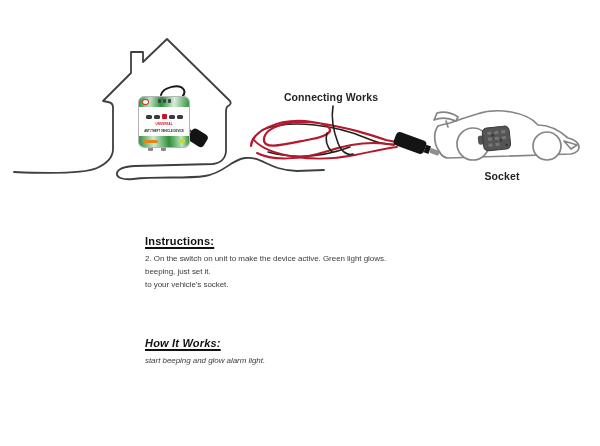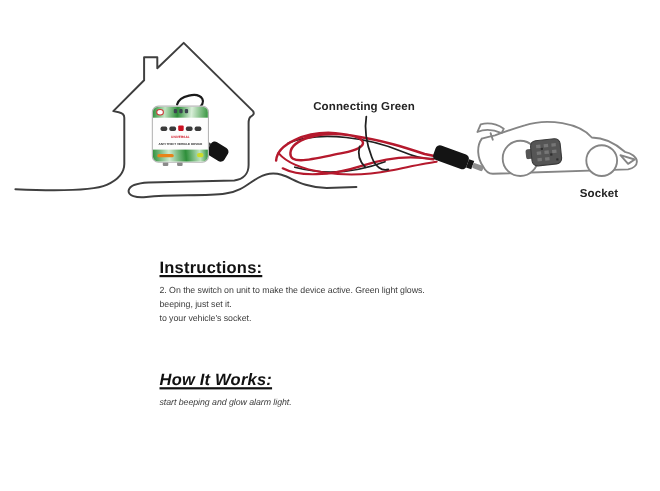--- a/index.html
+++ b/index.html
@@ -33,27 +33,27 @@
   .brand-mark { position:absolute; left:4px; bottom:4px; width:15px; height:3px; background:#e8831a; border-radius:2px; }
   .band-dot { position:absolute; right:4px; bottom:4px; width:6px; height:4px; background:#cbdb2a; border-radius:2px; }
   .stub { position:absolute; width:5px; height:4px; background:#8a8a8a; border-radius:1px; z-index:1; }
   .stub1 { left:148px; top:147px; } .stub2 { left:161px; top:147px; }
 
   
   .dlabel { position:absolute; z-index:3; font-weight:bold; color:#242424;
     font-size:10.5px; letter-spacing:0.1px; text-align:center; }
   .lbl-indoor { left:106px; top:194px; width:120px; }
   .lbl-wire { left:261px; top:91px; width:140px; }
-  .lbl-socket { left:442px; top:170px; width:120px;text-align:right; }
+  .lbl-socket { left:442px; top:170px; width:120px; }
 
   
   .section { position:absolute; left:145px; z-index:3; }
   .sec-instructions { top:235px; }
   .sec-how { top:337px;font-style:italic; }
-  .sec-heading { font-size:15px; font-weight:bold; color:#111;
+  .sec-heading { font-size:11px; font-weight:bold; color:#111;
     text-decoration:underline; text-decoration-thickness:1.5px; text-underline-offset:2px;
     letter-spacing:0.2px; margin:0 0 5px 0; }
   .body-line { font-size:8px; letter-spacing:-0.05px; line-height:13px;
     color:#3c3c3c; white-space:nowrap; }
 </style>
 </head>
 <body>
 
 <div class="canvas">
 
@@ -159,21 +159,21 @@
     </div>
     <div class="dev-line dev-line-red">UNIVERSAL</div>
     <div class="dev-line dev-line-dark">ANTI THEFT VEHICLE DEVICE</div>
     <div class="band band-bottom"></div>
     <div class="brand-mark"></div>
     <div class="band-dot"></div>
   </div>
   <div class="stub stub1"></div>
   <div class="stub stub2"></div>
 
-  <div class="dlabel lbl-wire">Connecting Green</div>
+  <div class="dlabel lbl-wire">Connecting Works</div>
   <div class="dlabel lbl-socket">Socket</div>
 
   <div class="section sec-instructions">
     <h2 class="sec-heading">Instructions:</h2>
     <div class="body-line">2. On the switch on unit to make the device active. Green light glows.</div>
     <div class="body-line">beeping, just set it.</div>
     <div class="body-line">to your vehicle's socket.</div>
   </div>
 
   <div class="section sec-how">

